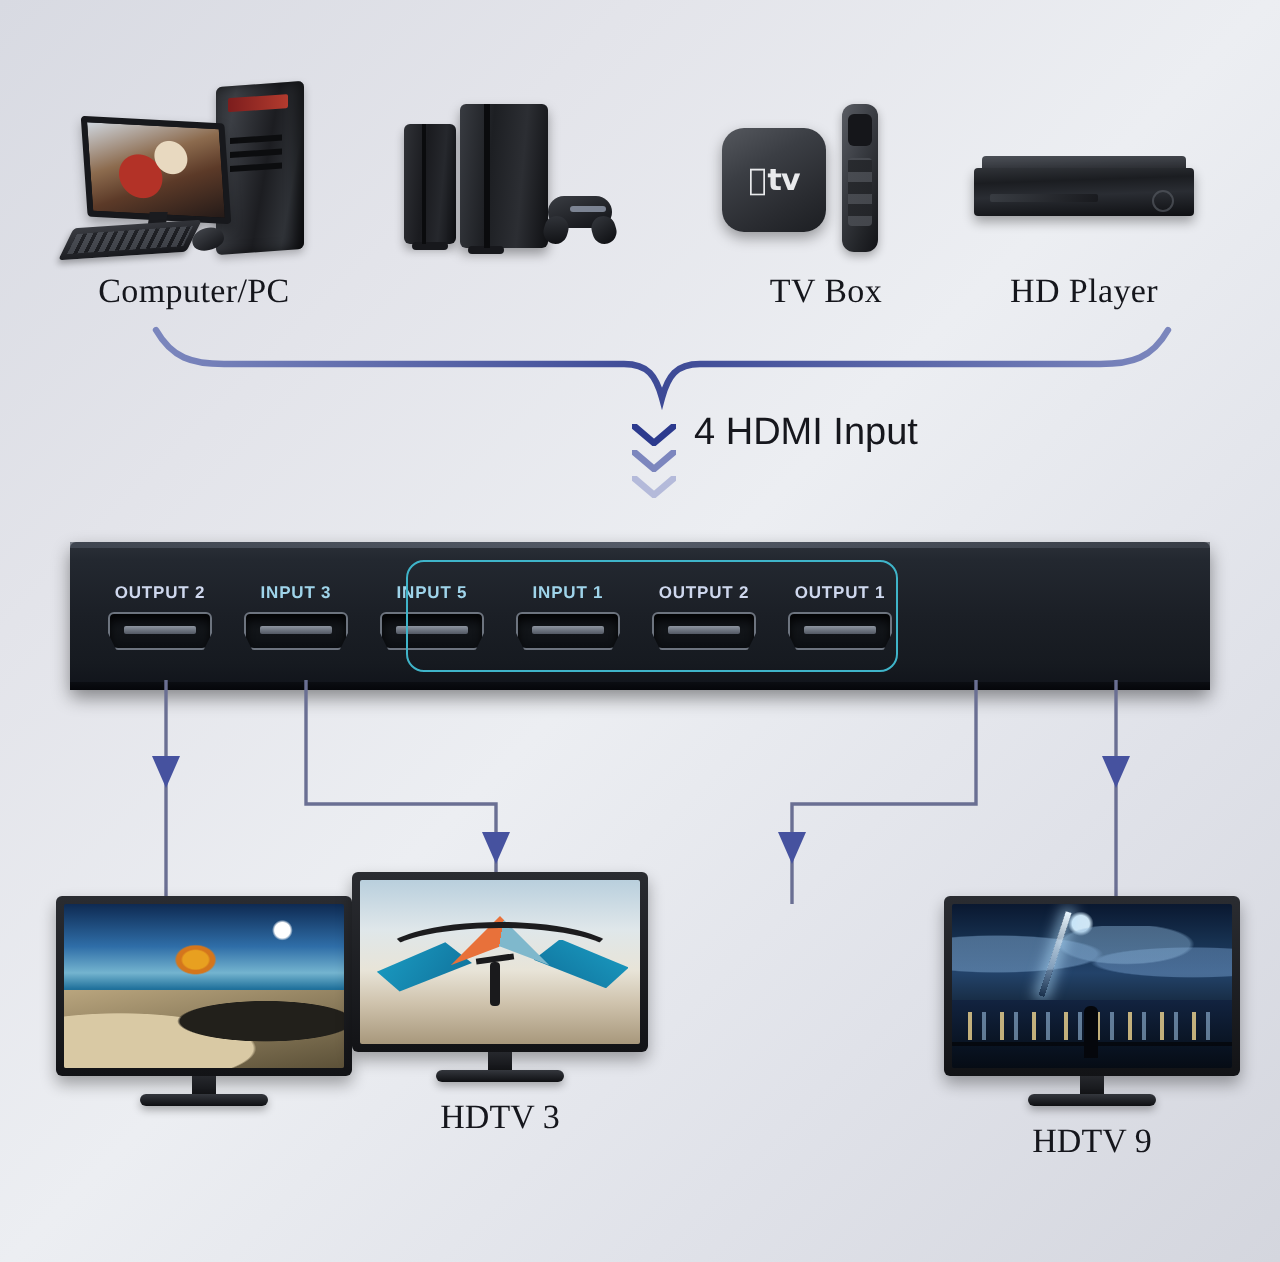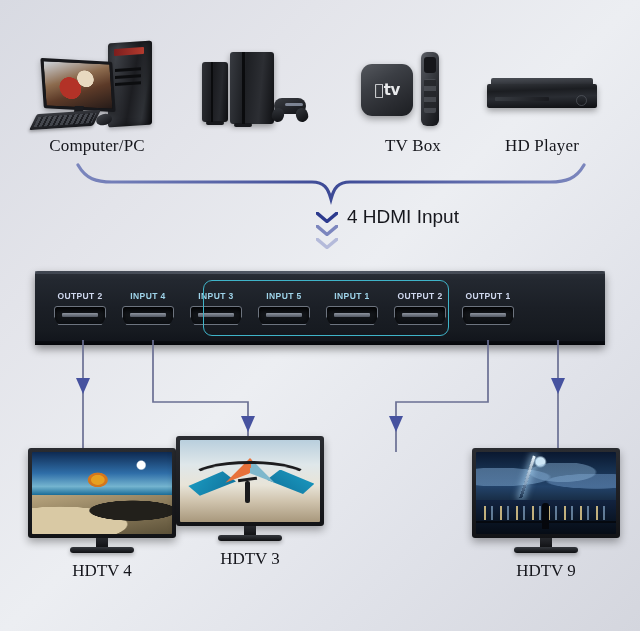--- a/index.html
+++ b/index.html
@@ -304,24 +304,20 @@
   </div>
 
   <div class="switch">
     <div class="ports">
 
       <div class="port">
         <div class="port-label out">OUTPUT 2</div>
         <div class="hdmi-jack"></div>
       </div>
       <div class="port">
-        <div class="port-label in">INPUT 4</div>
-        <div class="hdmi-jack"></div>
-      </div>
-      <div class="port">
         <div class="port-label in">INPUT 3</div>
         <div class="hdmi-jack"></div>
       </div>
       <div class="port">
         <div class="port-label in">INPUT 5</div>
         <div class="hdmi-jack"></div>
       </div>
       <div class="port">
         <div class="port-label in">INPUT 1</div>
         <div class="hdmi-jack"></div>
@@ -355,21 +351,20 @@
   </svg>
 
   <div class="tv" style="left:28px;top:448px;">
     <div class="tv-frame">
       <div class="tv-screen">
         <div class="scn-balloon"></div>
       </div>
     </div>
     <div class="tv-neck"></div>
     <div class="tv-base"></div>
-    <div class="tv-label">HDTV 4</div>
   </div>
 
   <div class="tv" style="left:176px;top:436px;">
     <div class="tv-frame">
       <div class="tv-screen">
         <div class="scn-kite">
           <i class="k-left"></i>
             <i class="k-right"></i>
             <i class="k-mid"></i>
           <i class="k-arc"></i>

